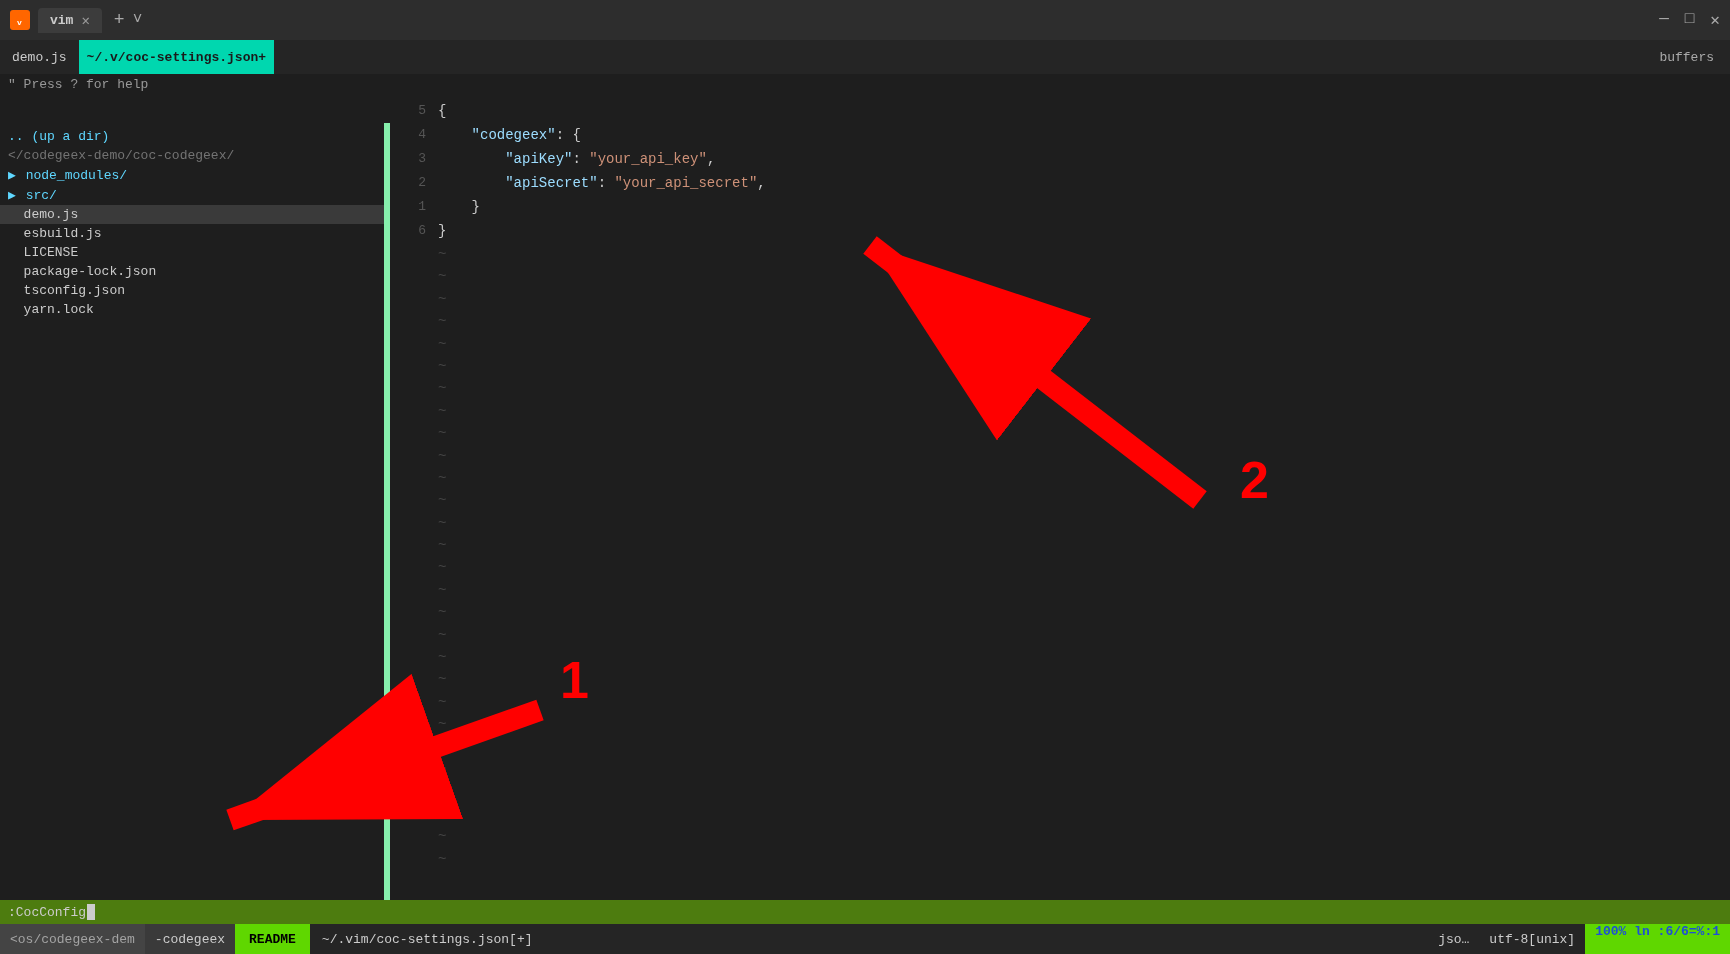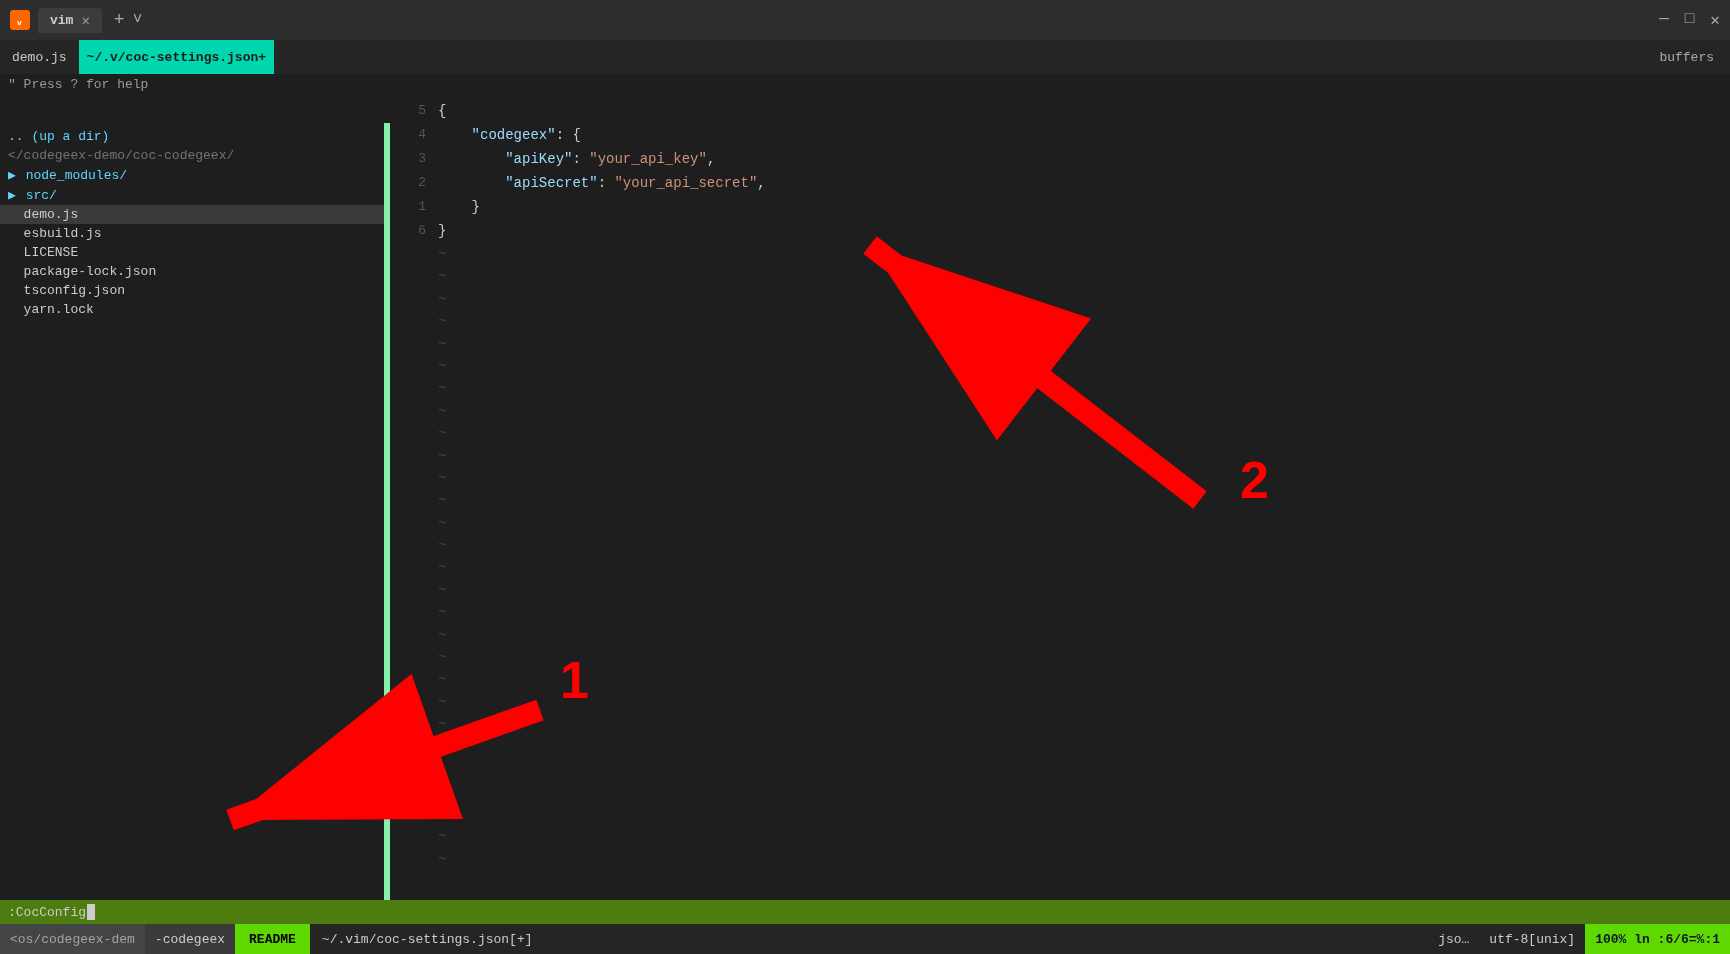--- a/index.html
+++ b/index.html
@@ -243,25 +243,24 @@
     #status-filetype {
       color: #cccccc;
       padding: 0 10px;
     }
     #status-encoding {
       color: #cccccc;
       padding: 0 10px;
     }
     #status-progress {
       background: #5fd700;
-      color: #0f172a;
-      padding: 0 10px;
-      height: 100%;
-      display: flex;
-      align-items: center;
+      color: #1d4ed8;
+      padding: 0 10px;
+      height: 100%;
+      display: flex;
       font-weight: bold;
     }
 
     
     #cmd-line {
       position: absolute;
       bottom: 30px;
       left: 0;
       width: 100%;
       height: 24px;

